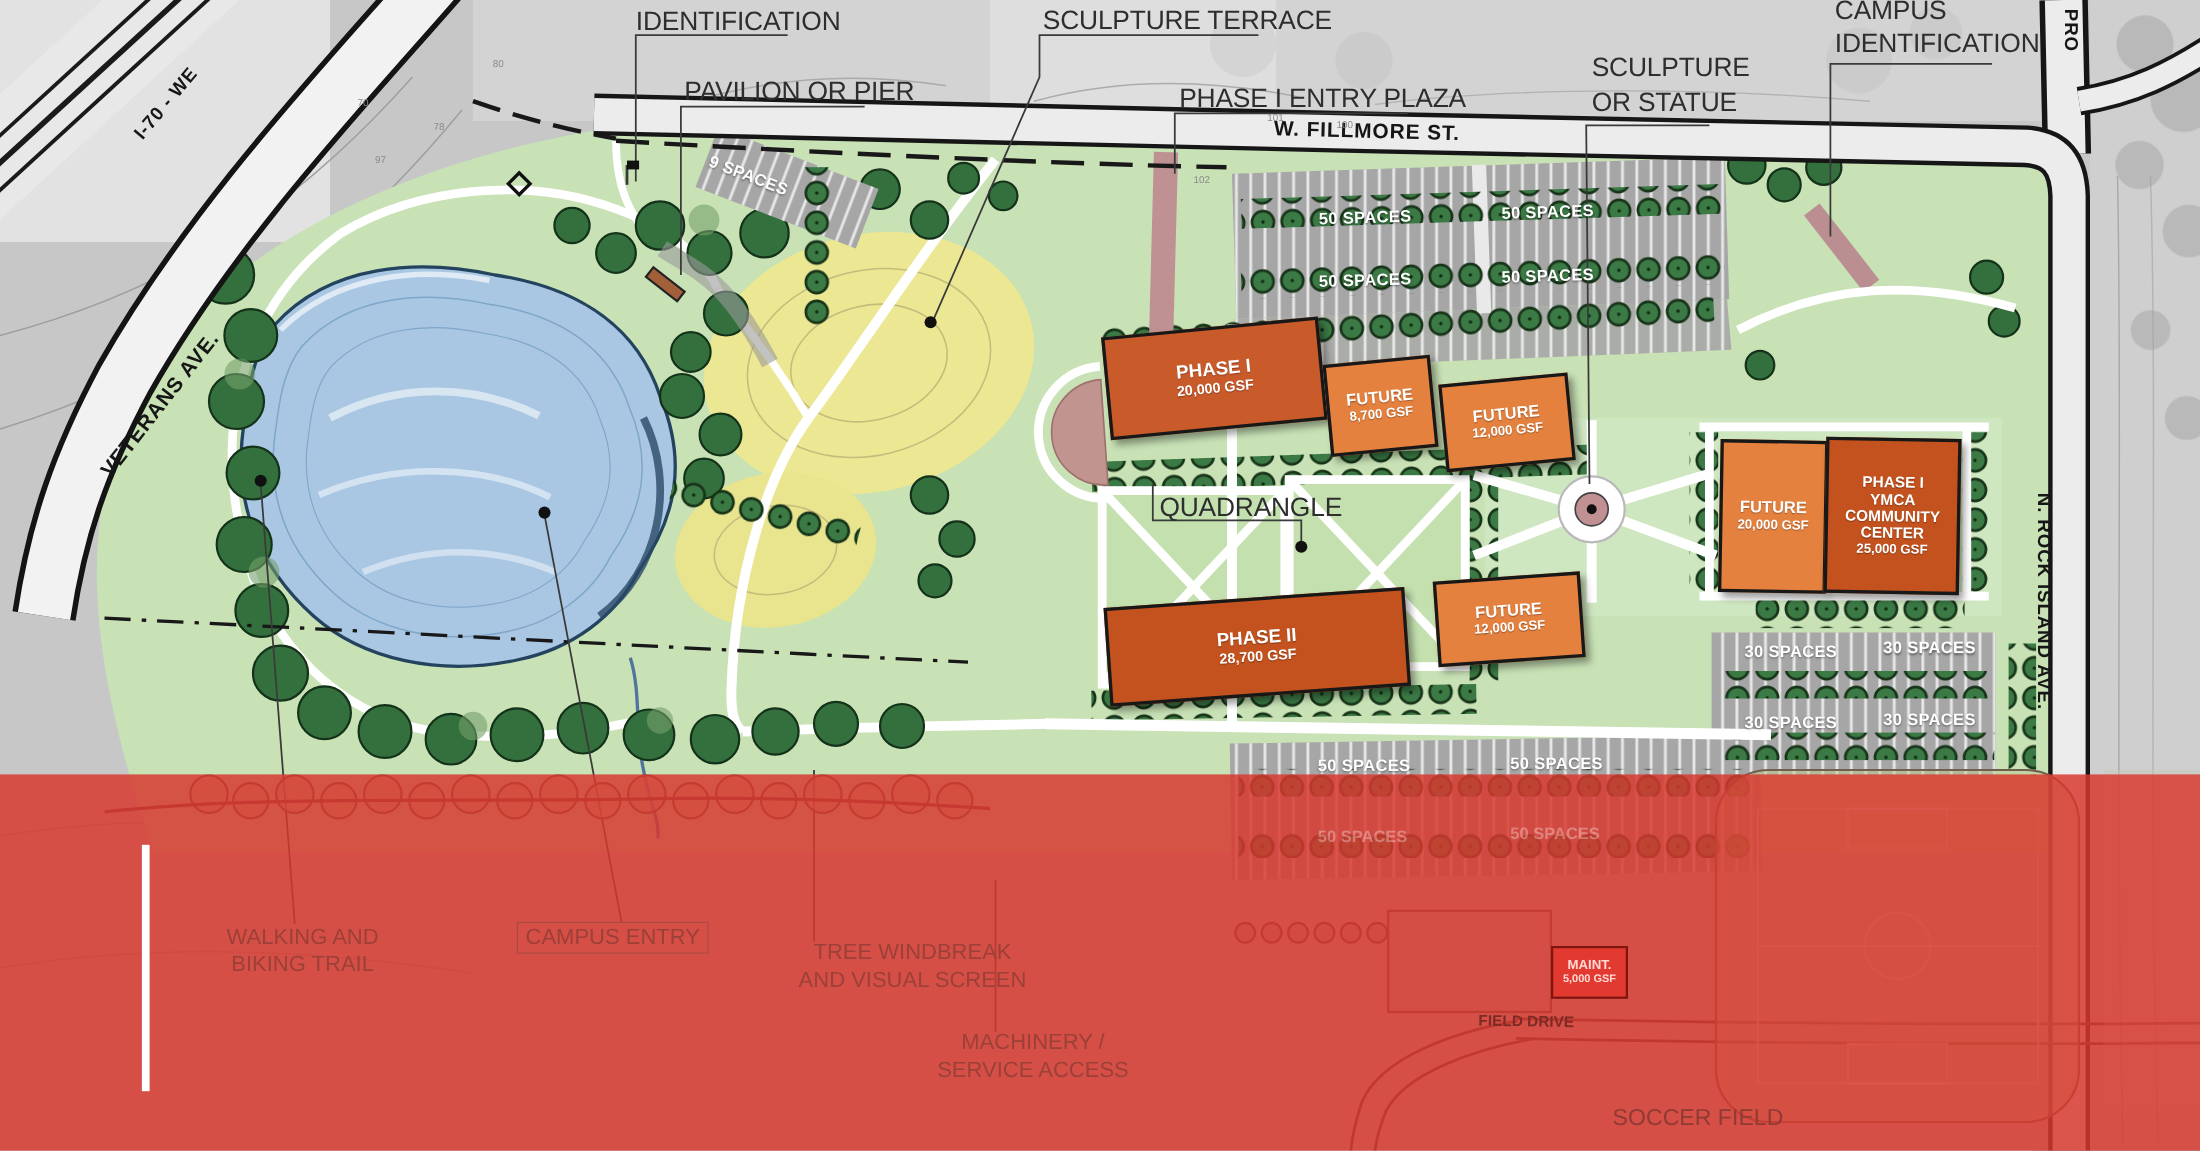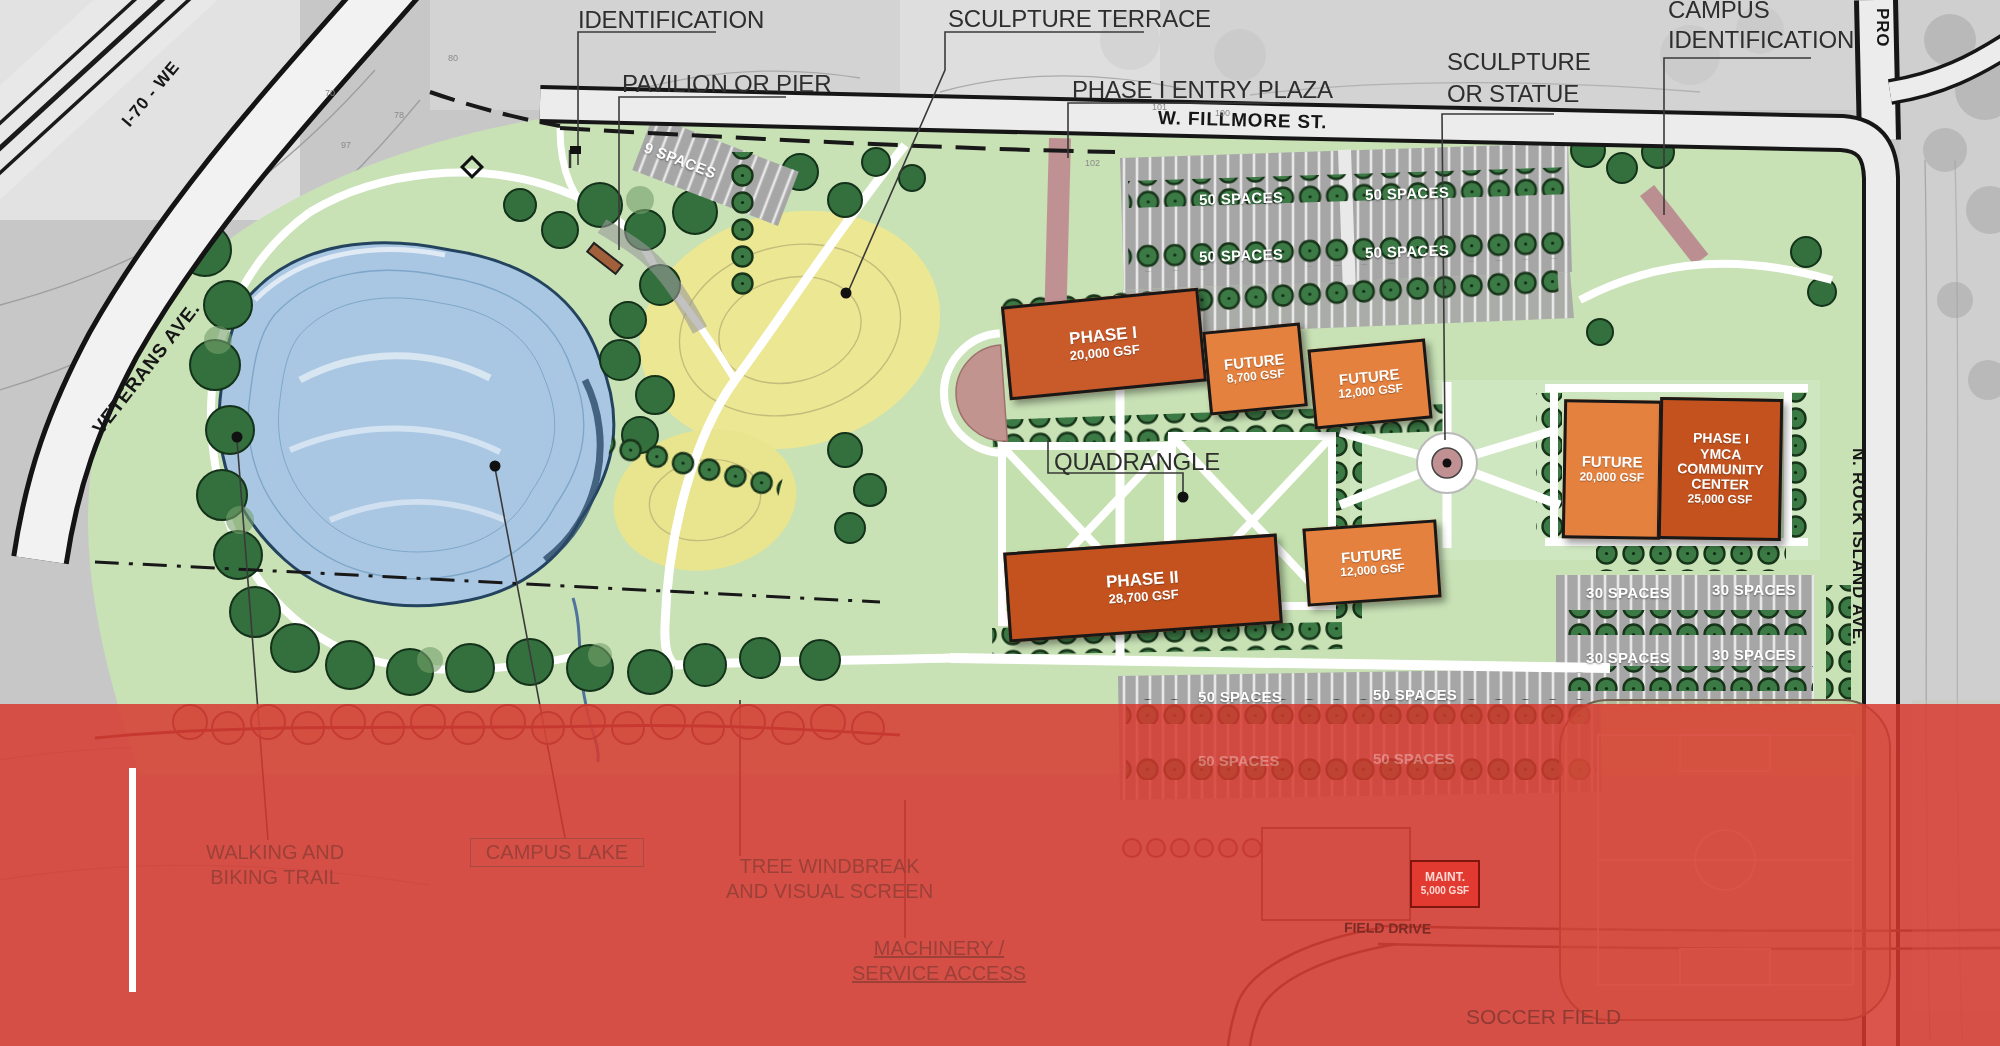--- a/index.html
+++ b/index.html
@@ -407,27 +407,27 @@
 </div>
 
 <div id="banner">
 
   <div class="sub" style="left:206px;top:136px;">
     <div>WALKING AND</div>
     <div>BIKING TRAIL</div>
   </div>
   <div class="sub" style="left:470px;top:134px;width:172px;height:27px;border:1.5px solid #a84a42;
        display:flex;align-items:center;justify-content:center;">
-    <span>CAMPUS LAKE</span>
+    <span>CAMPUS ENTRY</span>
   </div>
   <div class="sub" style="left:726px;top:150px;">
     <div>TREE WINDBREAK</div>
     <div>AND VISUAL SCREEN</div>
   </div>
-  <div class="sub" style="left:852px;top:232px;text-decoration:underline;">
+  <div class="sub" style="left:852px;top:232px;">
     <div>MACHINERY /</div>
     <div>SERVICE ACCESS</div>
   </div>
   <div class="sub" style="left:1344px;top:216px;font-size:14px;font-weight:bold;color:#7c2a24;transform:rotate(1deg);">FIELD DRIVE</div>
   <div class="sub" style="left:1466px;top:300px;font-size:21px;color:#8f3b33;">SOCCER FIELD</div>
 
   <div class="faded" style="left:1198px;top:48px;">50 SPACES</div>
   <div class="faded" style="left:1373px;top:46px;">50 SPACES</div>
 
   <div id="maint">

